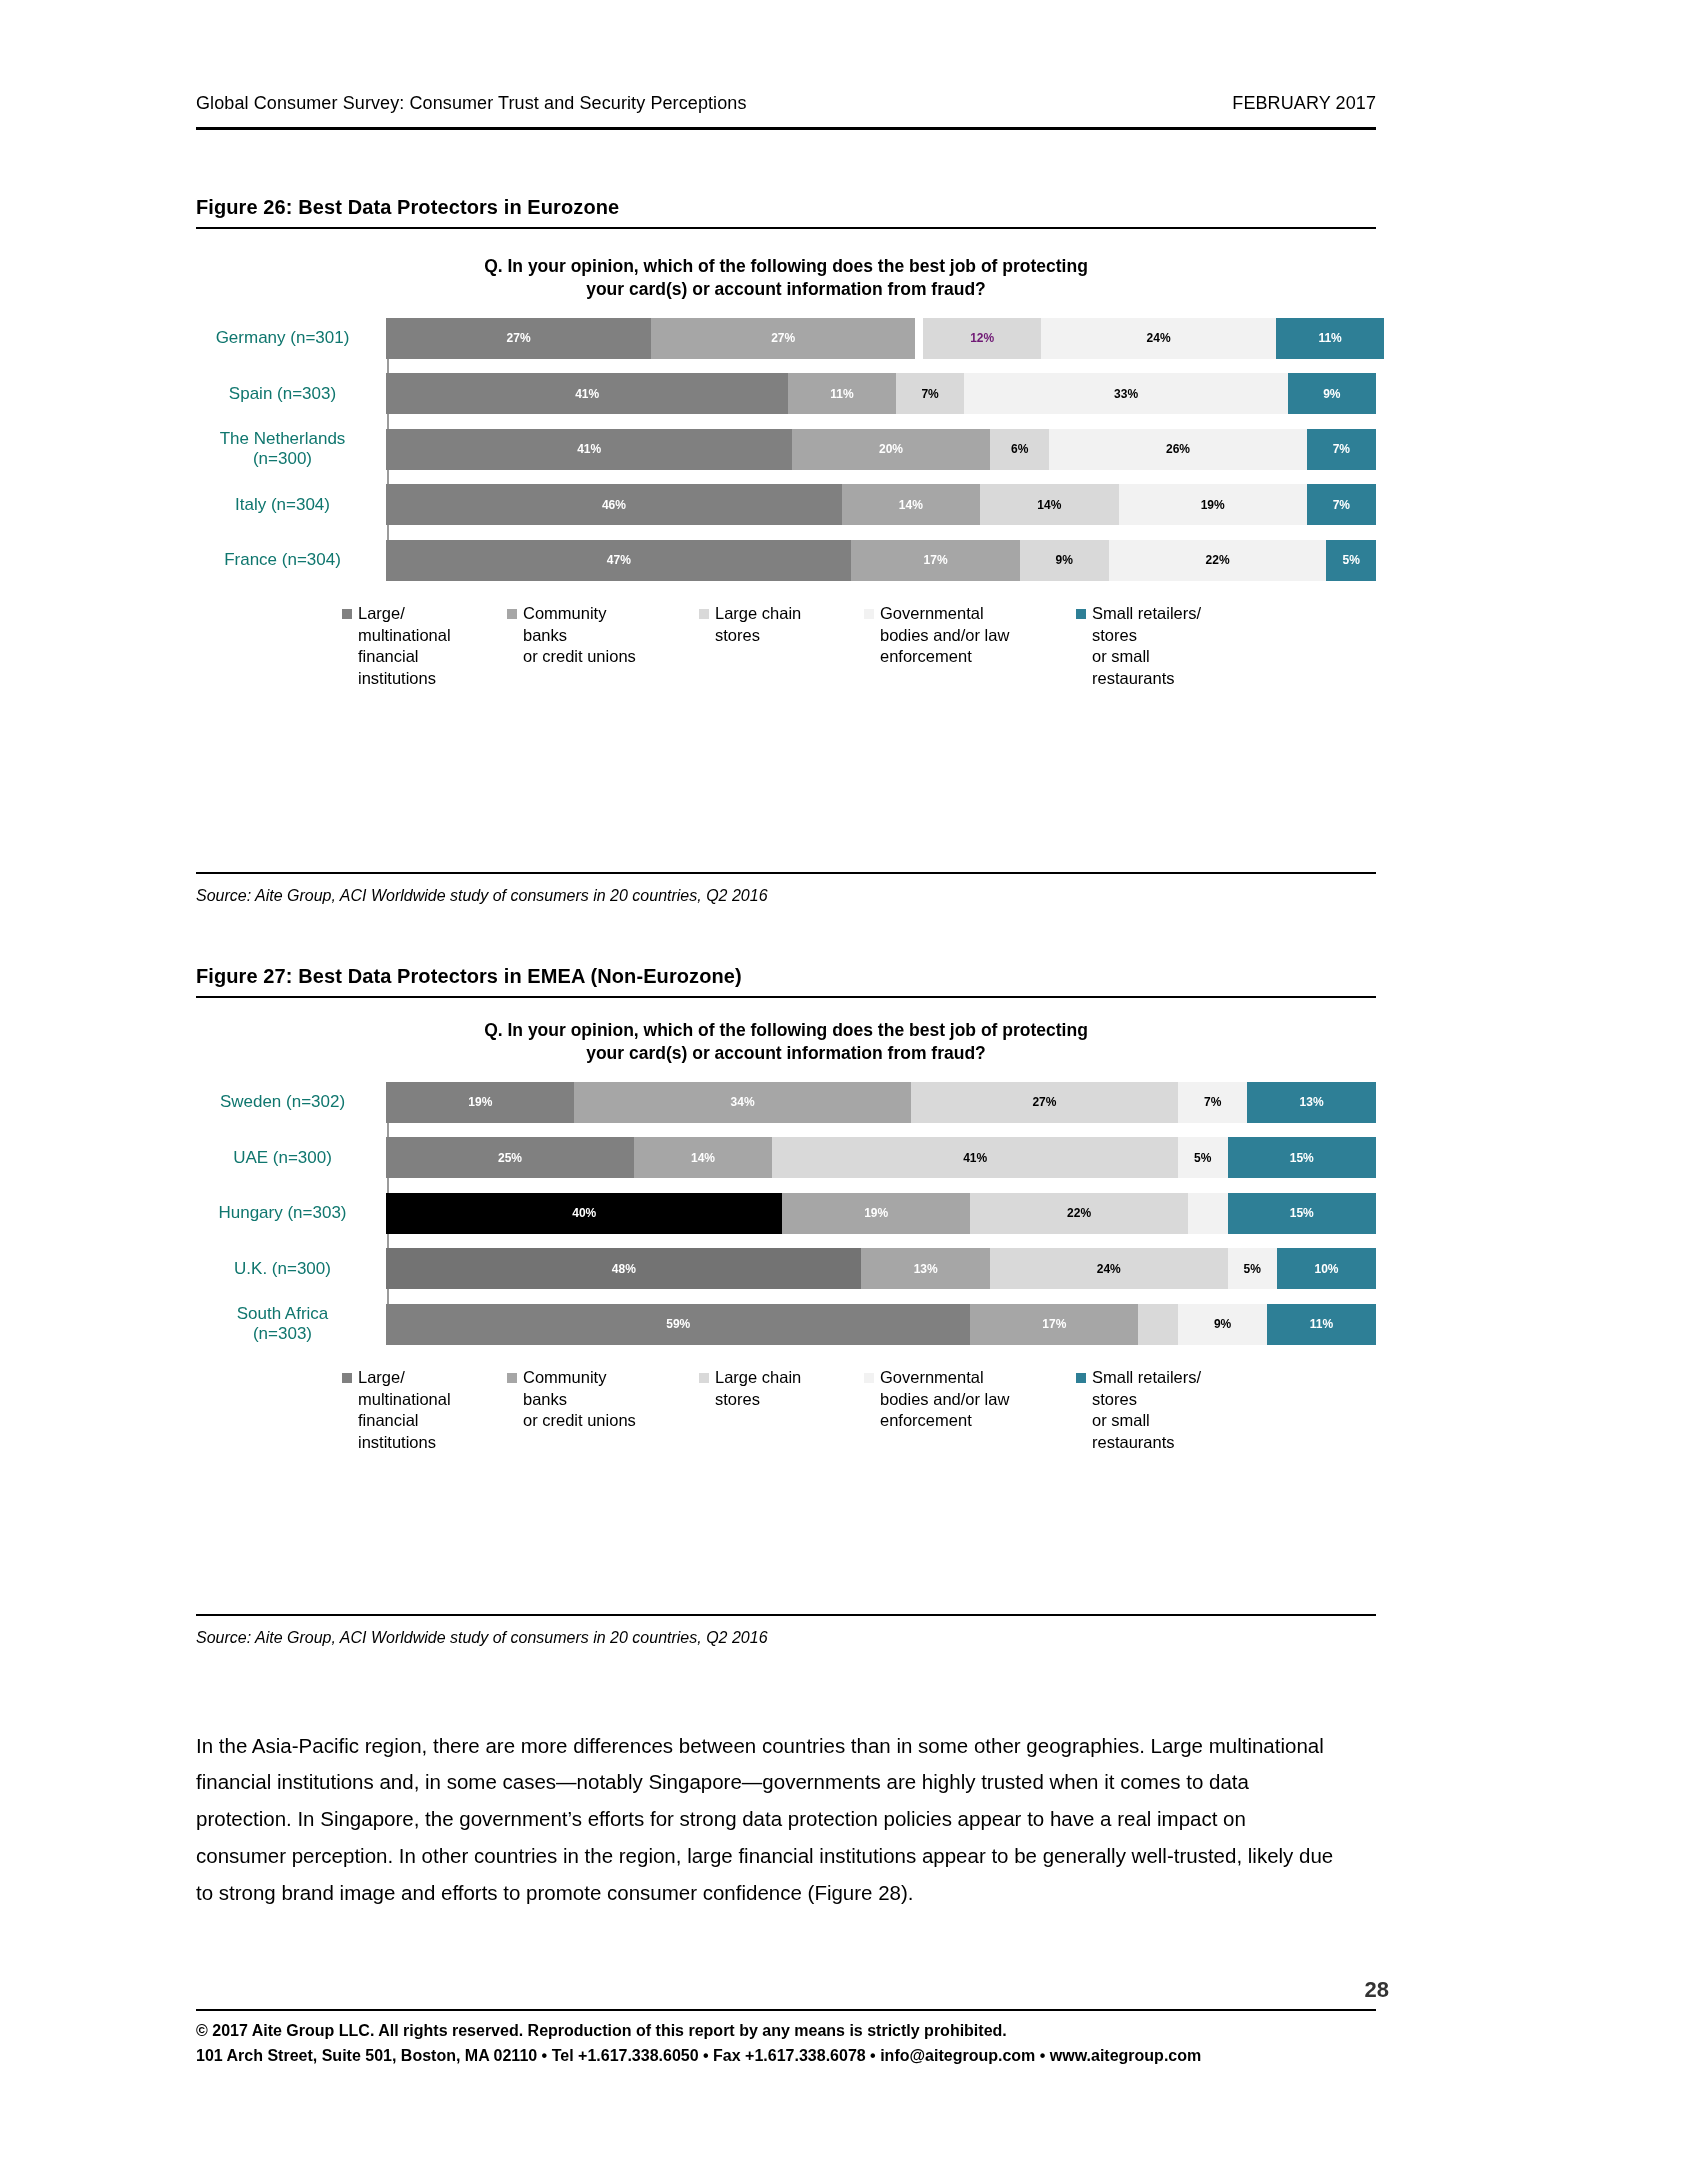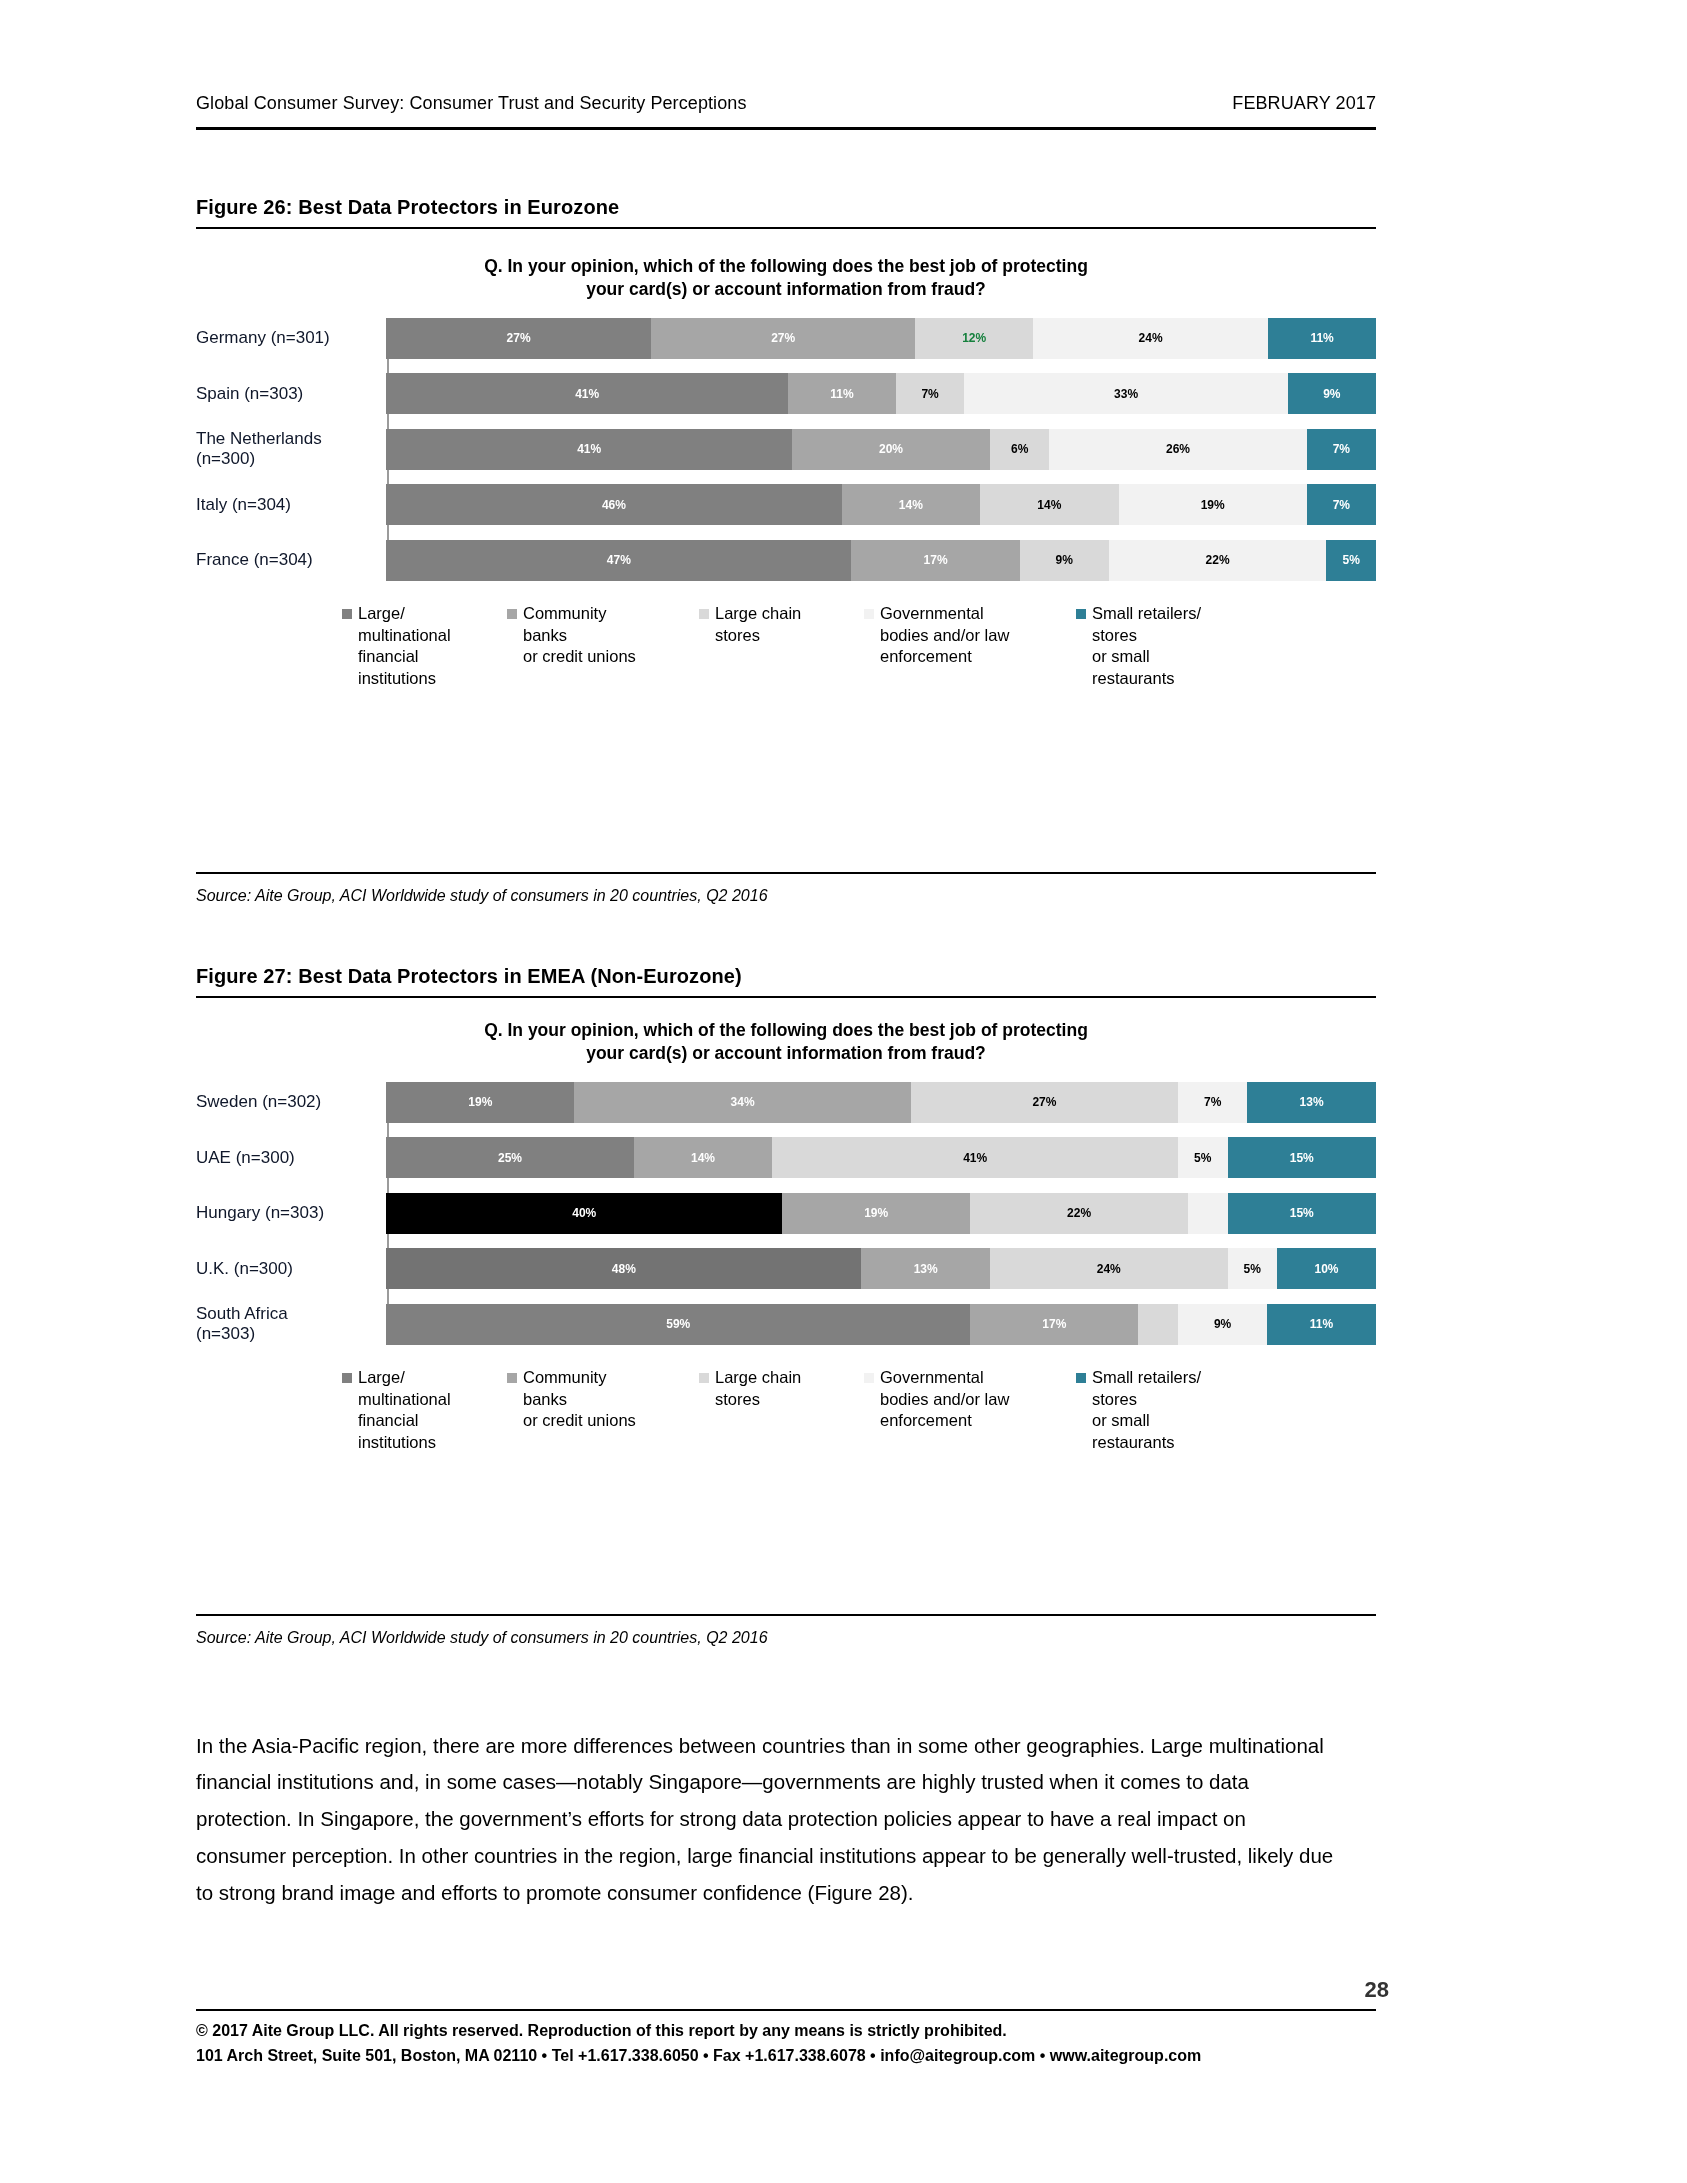--- a/index.html
+++ b/index.html
@@ -36,22 +36,22 @@
     position:absolute;left:196px;width:1180px;
     box-sizing:border-box;
   }
   .chart-q{
     text-align:center;font-size:17.5px;font-weight:700;line-height:1.30;
     padding:0 165px;margin:0;
   }
   .plot{position:relative;margin-top:17px;}
   .row{position:relative;display:flex;align-items:center;}
   .cat-label{
-    text-align:left;font-size:17px;line-height:1.18;
-    padding-right:12px;box-sizing:border-box;color:#0f172a;
+    text-align:center;font-size:17px;line-height:1.18;
+    padding-right:12px;box-sizing:border-box;color:#0f766e;
   }
   .bars{position:relative;flex:1 1 auto;display:flex;height:41px;}
   .seg{
     display:flex;align-items:center;justify-content:center;
     font-size:12px;line-height:1;overflow:hidden;white-space:nowrap;font-weight:bold;
   }
   .axis{
     position:absolute;top:0;bottom:0;width:2px;background:#9b9b9b;
   }
 
@@ -106,21 +106,21 @@
       <span>Q. In your opinion, which of the following does the best job of protecting</span><br>
       <span>your card(s) or account information from fraud?</span>
     </div>
     <div class="plot">
         <div class="axis" style="left: 191px;"></div>
         <div class="row" style="margin-bottom: 14.6px;">
           <div class="cat-label" style="width: 185px; flex: 0 0 185px; white-space: pre-line;">Germany (n=301)</div>
           <div class="bars" style="height: 41px; margin-left: 5.3px;">
             <div class="seg" style="flex: 0 0 26.7327%; background: rgb(128, 128, 128); color: rgb(255, 255, 255);">27%</div>
             <div class="seg" style="flex: 0 0 26.7327%; background: rgb(166, 166, 166); color: rgb(255, 255, 255);">27%</div>
-            <div class="seg" style="flex: 0 0 11.8812%; background: rgb(217, 217, 217); color: #15803d;">12%</div>
+            <div class="seg" style="flex: 0 0 11.8812%; background: rgb(217, 217, 217); color: #701a75; margin-left: 8px;">12%</div>
             <div class="seg" style="flex: 0 0 23.7624%; background: rgb(242, 242, 242); color: rgb(0, 0, 0);">24%</div>
             <div class="seg" style="flex: 0 0 10.8911%; background: rgb(46, 127, 150); color: rgb(255, 255, 255);">11%</div>
           </div>
         </div>
         <div class="row" style="margin-bottom: 14.6px;">
           <div class="cat-label" style="width: 185px; flex: 0 0 185px; white-space: pre-line;">Spain (n=303)</div>
           <div class="bars" style="height: 41px; margin-left: 5.3px;">
             <div class="seg" style="flex: 0 0 40.5941%; background: rgb(128, 128, 128); color: rgb(255, 255, 255);">41%</div>
             <div class="seg" style="flex: 0 0 10.8911%; background: rgb(166, 166, 166); color: rgb(255, 255, 255);">11%</div>
             <div class="seg" style="flex: 0 0 6.93069%; background: rgb(217, 217, 217); color: rgb(0, 0, 0);">7%</div>

